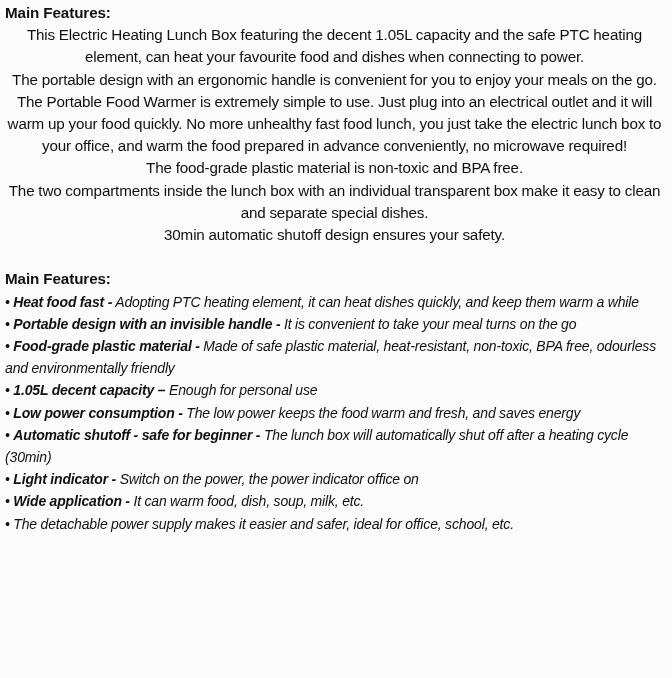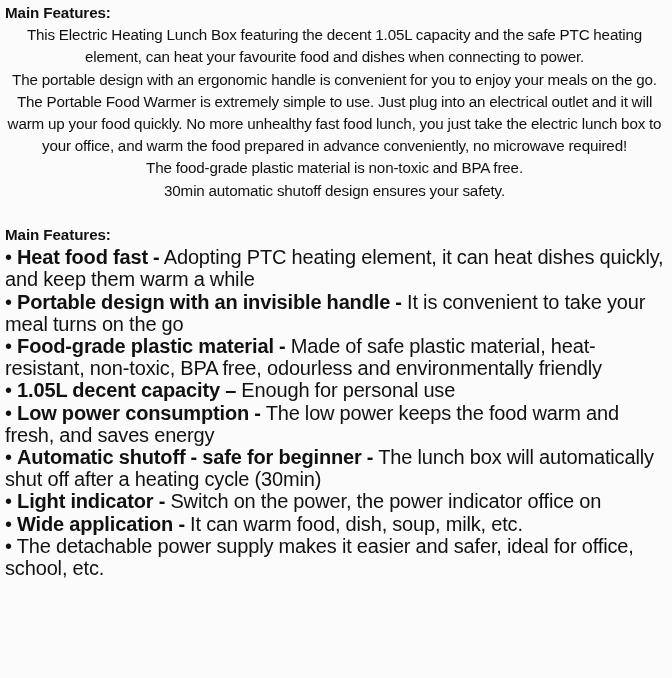--- a/index.html
+++ b/index.html
@@ -36,26 +36,27 @@
   .para {
     font-size: 15.2px;
     font-weight: normal;
     line-height: 22.2px;
     letter-spacing: -0.15px;
     margin: 0;
     text-align: center;
     word-spacing: -0.2px;
   }
   .bullet-line {
-    font-size: 20px;
+    font-size: 14px;
     font-weight: normal;
     line-height: 22.2px;
     letter-spacing: -0.15px;
     margin: 0;
     word-spacing: -0.2px;
+    font-style: italic;
   }
   .bullet-line .lead {
     font-weight: bold;
   }
   .spacer {
     height: 22.2px;
   }
 </style>
 </head>
 <body>
@@ -67,20 +68,21 @@
     <div class="heading">Main Features:</div>
 
     <p class="para">This Electric Heating Lunch Box featuring the decent 1.05L capacity and the safe PTC heating element, can heat your favourite food and dishes when connecting to power.</p>
 
     <p class="para">The portable design with an ergonomic handle is convenient for you to enjoy your meals on the go.</p>
 
     <p class="para">The Portable Food Warmer is extremely simple to use. Just plug into an electrical outlet and it will warm up your food quickly. No more unhealthy fast food lunch, you just take the electric lunch box to your office, and warm the food prepared in advance conveniently, no microwave required!</p>
 
     <p class="para">The food-grade plastic material is non-toxic and BPA free.</p>
 
+    <p class="para">The two compartments inside the lunch box with an individual transparent box make it easy to clean and separate special dishes.</p>
 
     <p class="para">30min automatic shutoff design ensures your safety.</p>
 
   </div>
 
   <div class="spacer"></div>
 
   <div class="block">
 
     <div class="heading">Main Features:</div>

